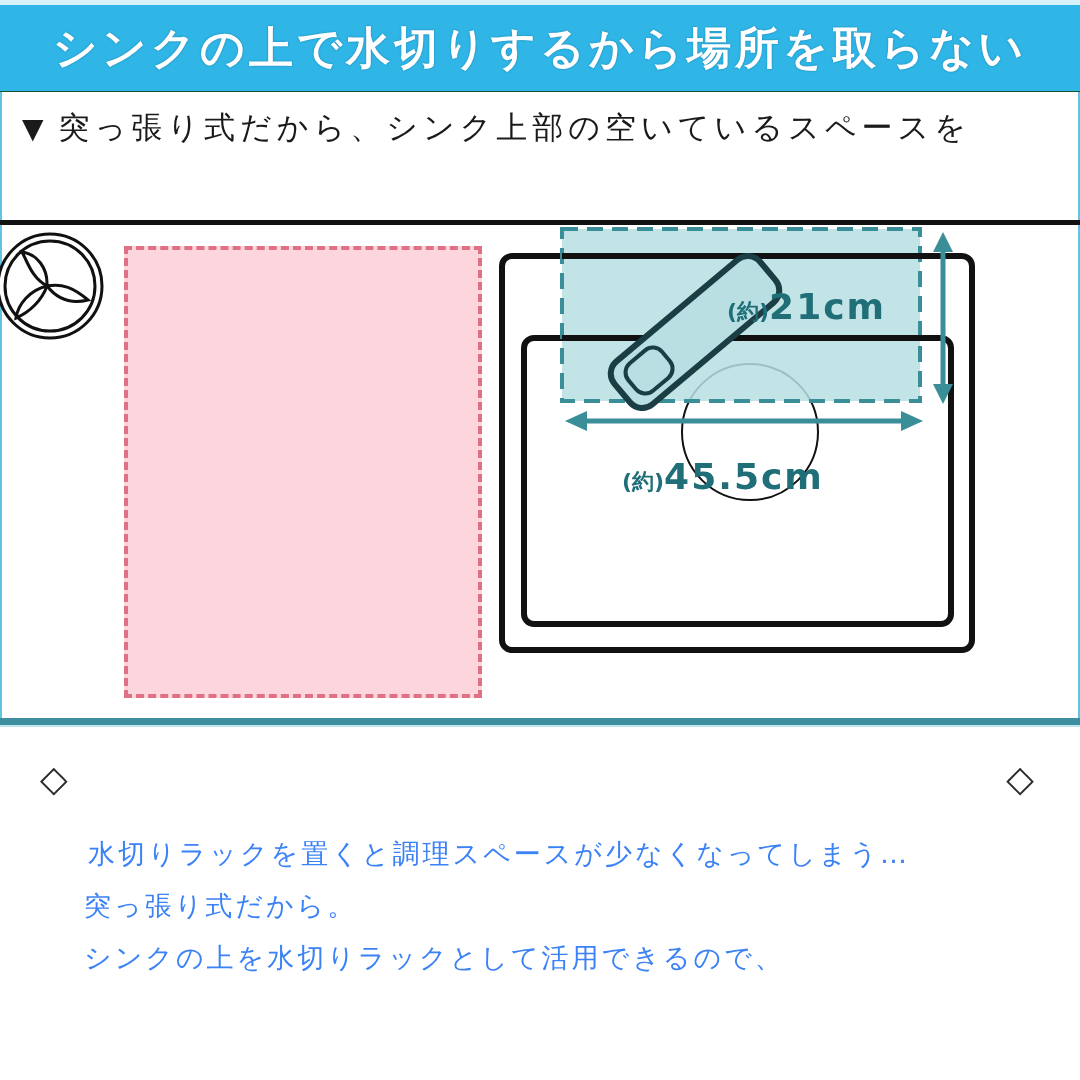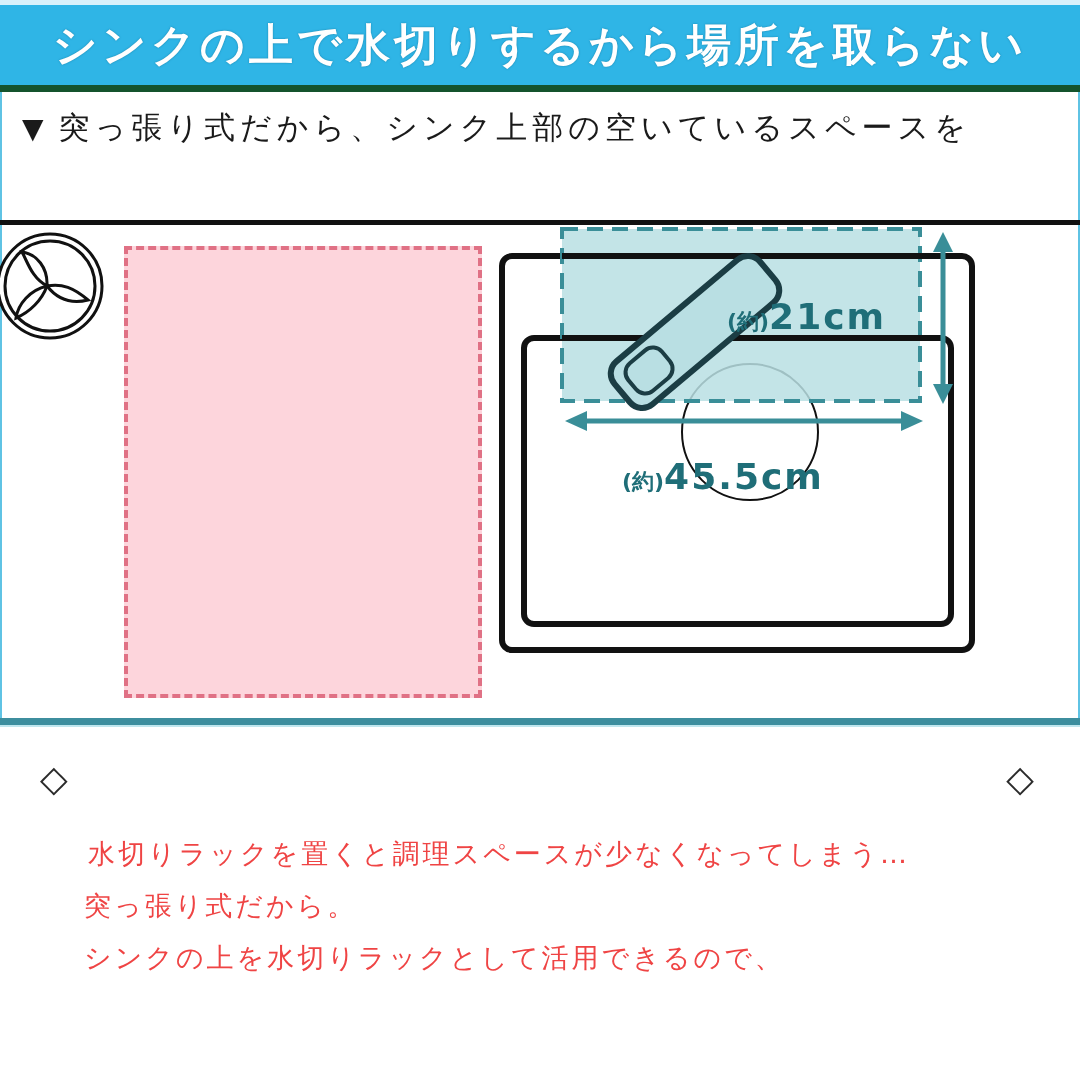--- a/index.html
+++ b/index.html
@@ -3,21 +3,21 @@
   <meta charset="utf-8">
   <style>
     html, body { margin:0; padding:0; }
     body {
       width:1080px; height:1080px; background:#ffffff; position:relative; overflow:hidden;
       font-family:"DejaVu Sans", sans-serif; color:#222;
     }
     .banner {
       position:absolute; left:0; top:0; width:1080px; height:92px;
       background:#2fb5e6; border-top:5px solid #d8f1fb; box-sizing:border-box;
-      border-bottom:7px solid #14532d;
+      border-bottom:1px solid #14532d;
       display:flex; align-items:center; justify-content:center;
     }
     .banner-text {
       color:#ffffff; font-size:44px; font-weight:bold; letter-spacing:4px;
       text-shadow:0 0 2px #1a7fa6;
     }
     .panel {
       position:absolute; left:0; top:92px; width:1080px; height:632px;
       border-left:2px solid #5fc3e4; border-right:2px solid #5fc3e4;
       box-sizing:border-box;
@@ -37,29 +37,29 @@
     }
     .logo { position:absolute; left:-8px; top:228px; width:116px; height:116px; }
     .pink-area {
       position:absolute; left:124px; top:246px; width:358px; height:452px;
       background:#fdd5dc; border:4px dashed #e07185; box-sizing:border-box;
     }
     .sink { position:absolute; left:495px; top:222px; width:490px; height:440px; }
     .dim-label { position:absolute; color:#1f6e78; font-weight:bold; }
     .dim-label .small { font-size:22px; }
     .dim-label .big { font-size:36px; letter-spacing:2px; }
-    .dim-21 { left:727px; top:296px; }
+    .dim-21 { left:727px; top:286px; }
     .dim-455 { left:622px; top:456px; }
     .subhead {
       position:absolute; left:40px; top:758px; width:1000px; font-size:36px; letter-spacing:6px;
       color:#2b2b2b; display:flex; justify-content:space-between; align-items:center;
     }
     .body-text {
       position:absolute; left:88px; top:828px; font-size:27px; line-height:52px;
-      letter-spacing:3px; color:#ef4444;
+      letter-spacing:3px; color:#3b82f6;
     }
     .body-text div { white-space:nowrap; }
   </style>
 </head>
 <body>
 
 <div class="banner">
   <span class="banner-text">シンクの上で水切りするから場所を取らない</span>
 </div>
 

